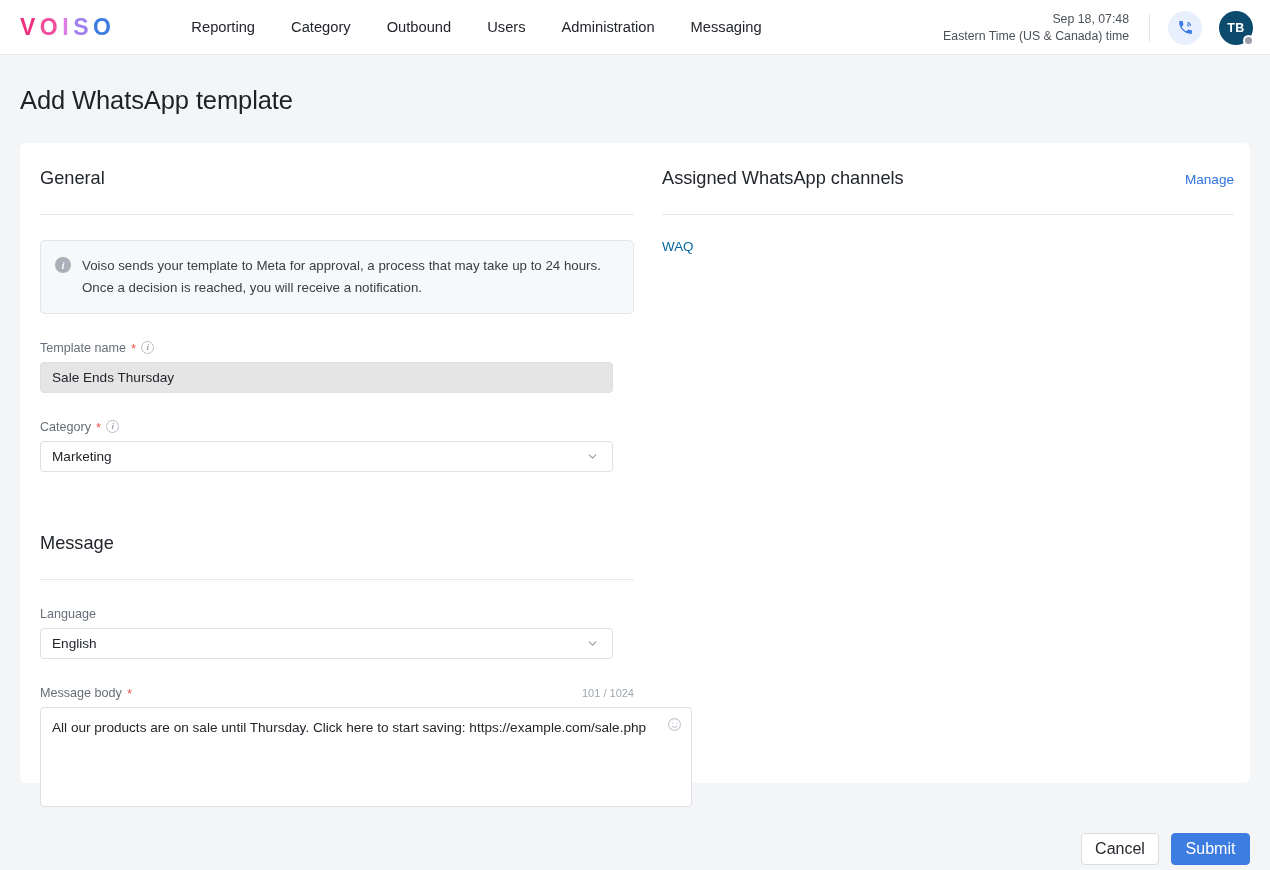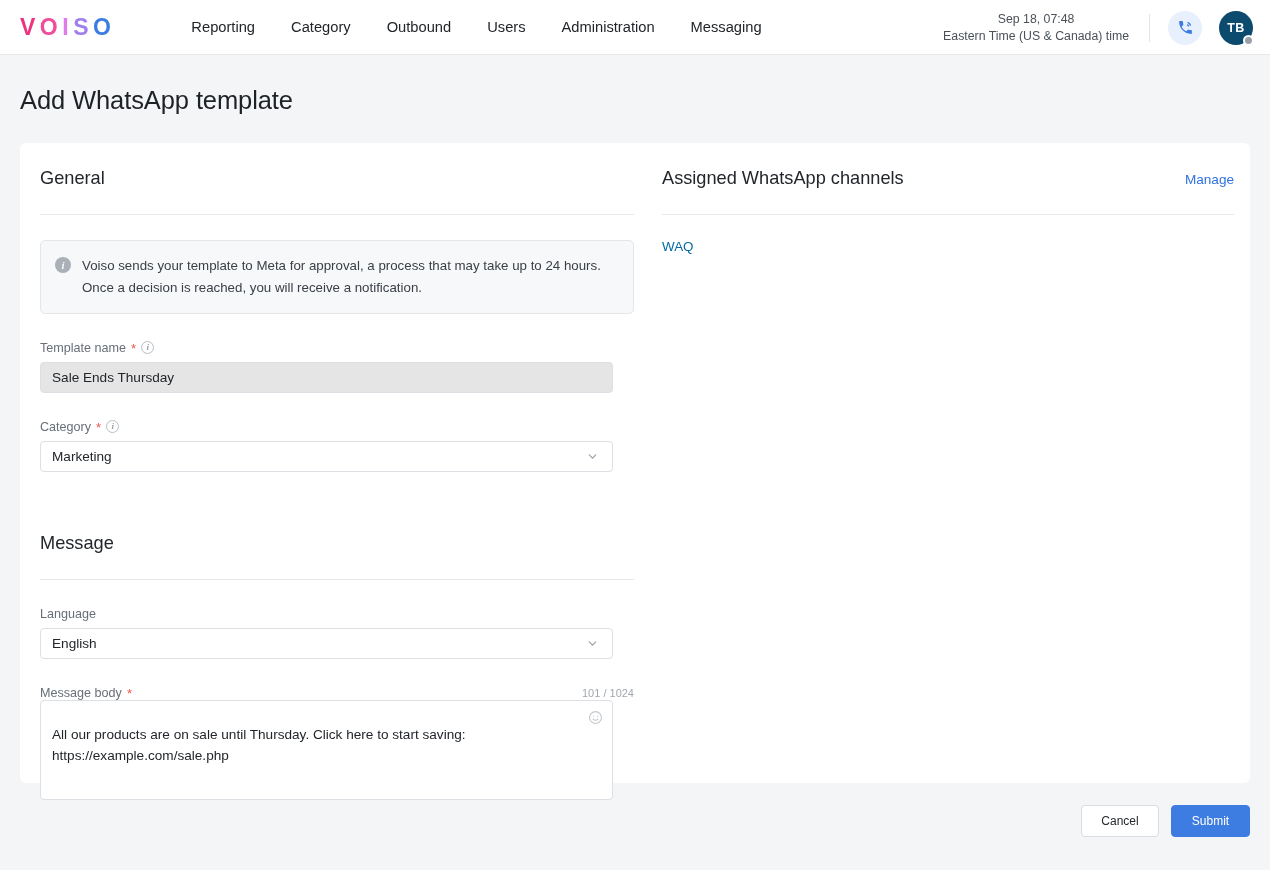--- a/index.html
+++ b/index.html
@@ -33,21 +33,21 @@
   .nav-item {
     font-size: 14.7px;
     color: #22252a;
     cursor: pointer;
     white-space: nowrap;
   }
   .header-right {
     position: absolute; right: 0; top: 0; height: 55px;
     display: flex; align-items: center;
   }
-  .clock { text-align: center; line-height: 1.35; margin-right: 20px; }
+  .clock { text-align: right; line-height: 1.35; margin-right: 20px; }
   .clock-date { font-size: 12.3px; color: #4b5158; }
   .clock-zone { font-size: 12.3px; color: #4b5158; }
   .hdr-divider { width: 1px; height: 28px; background: #e1e4e9; margin-right: 18px; }
   .phone-btn {
     width: 34px; height: 34px; border-radius: 50%;
     background: #e8f0fe;
     display: flex; align-items: center; justify-content: center;
     cursor: pointer; margin-right: 17px;
   }
   .avatar-wrap { position: relative; width: 34px; height: 34px; margin-right: 17px; cursor: pointer; }
@@ -144,24 +144,24 @@
     font-size: 13.6px; color: #22262b;
     padding: 0 11px;
     display: flex; align-items: center; justify-content: space-between;
     cursor: pointer;
   }
   .chev { width: 13px; height: 13px; margin-right: 2px; }
   .chev svg { display: block; }
 
   .textarea-wrap {
     position: relative;
-    margin-top: 0; width: 573px; height: 100px;
+    margin-top: 7px; width: 652px; height: 100px;
     border: 1px solid #dcdfe4; border-radius: 4px;
     background: #fff;
-    padding: 24px 34px 10px 11px;
+    padding: 10px 34px 10px 11px;
     cursor: text;
   }
   .textarea-text {
     font-size: 13.6px; color: #22262b; line-height: 1.52;
     white-space: pre-wrap; word-break: break-word;
   }
   .emoji-btn {
     position: absolute; top: 9px; right: 9px;
     width: 15px; height: 15px; cursor: pointer;
   }
@@ -173,23 +173,23 @@
   
   .footer {
     position: absolute; left: 0; bottom: 0; width: 1270px; height: 87px;
   }
   .btn-row {
     position: absolute; right: 20px; top: 22px;
     display: flex; gap: 12px; align-items: center;
   }
   .btn {
     height: 32px; border-radius: 4px;
-    font-size: 12px;
+    font-size: 16px;
     display: flex; align-items: center; justify-content: center;
-    cursor: pointer; user-select: none;
+    cursor: pointer; user-select: none; margin-top: 28px;
   }
   .btn-cancel {
     background: #fff; border: 1px solid #d9dce1; color: #24282d;
     width: 78px;
   }
   .btn-submit {
     background: #3d7ce0; border: 1px solid #3d7ce0; color: #fff;
     width: 79px;
   }
 </style>

